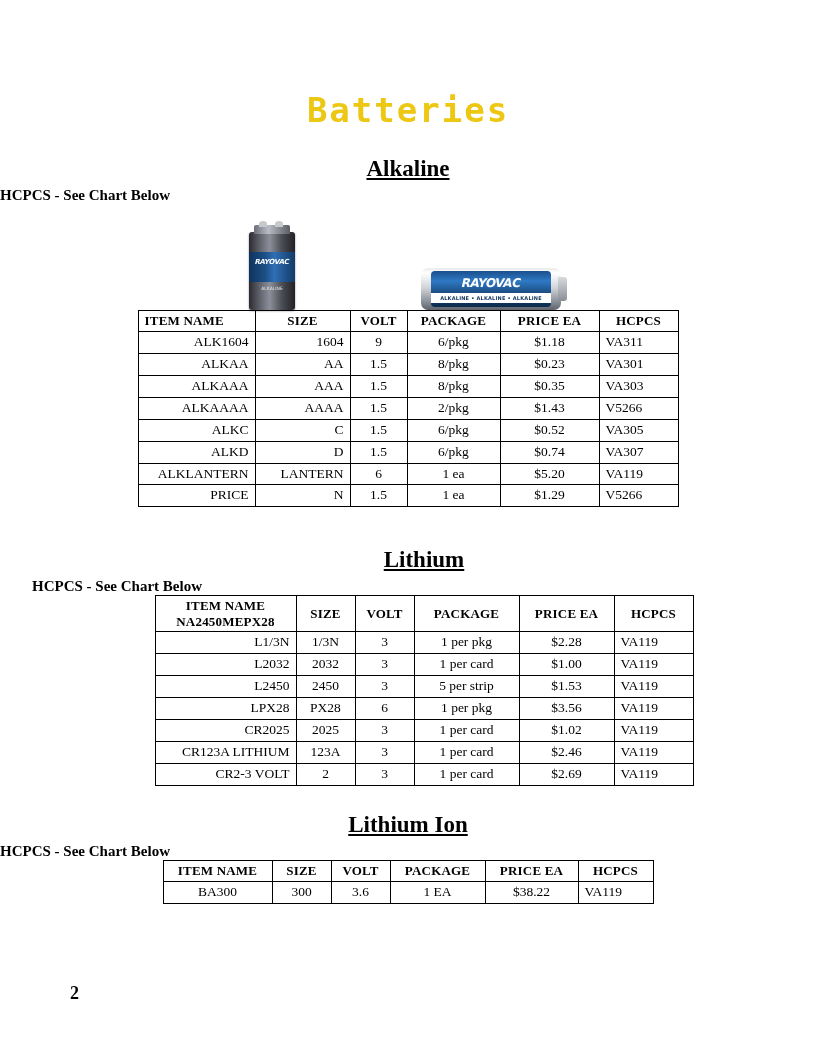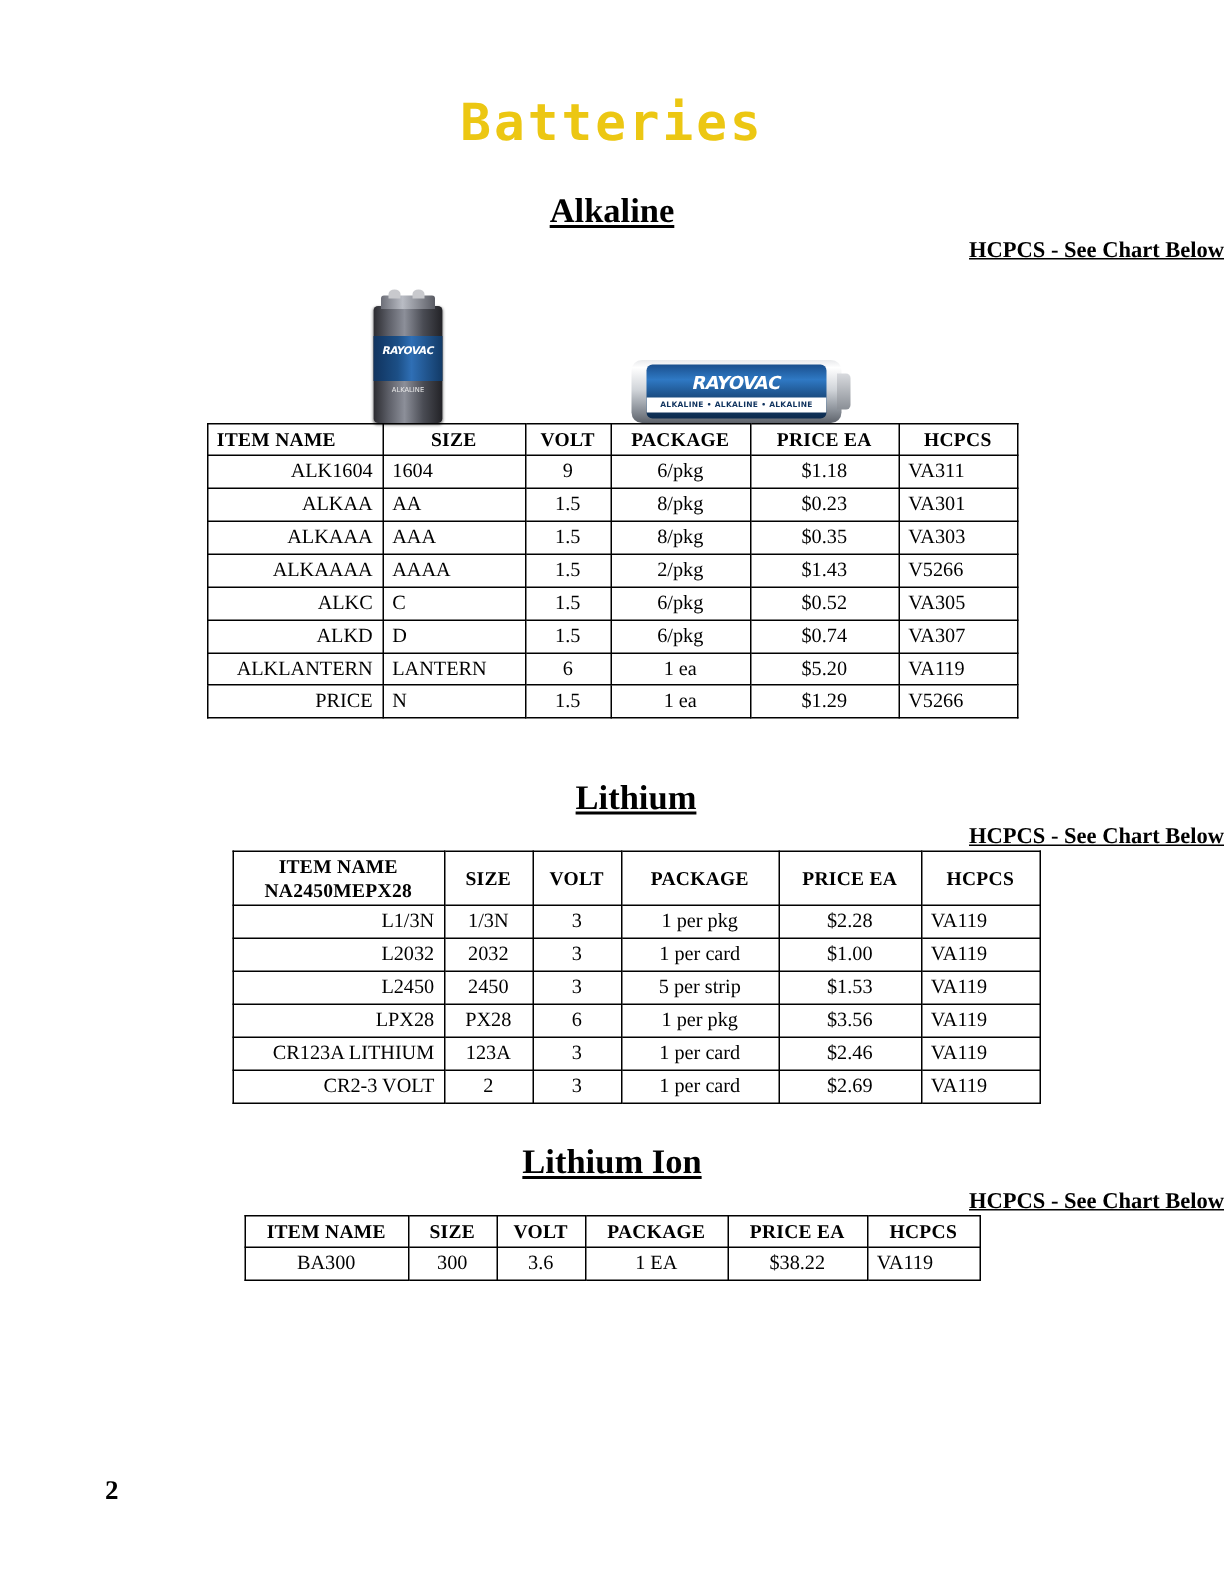--- a/index.html
+++ b/index.html
@@ -25,42 +25,41 @@
 
   
   .doc-title {
     text-align: center;
     font-family: "DejaVu Sans Mono", monospace;
     font-weight: bold;
     font-size: 34px;
     letter-spacing: 2px;
     color: #ecc713;
     margin: 0;
-    padding-top: 62px;
+    padding-top: 90px;
   }
 
   
   .section {
     margin-top: 26px;
   }
   .section-title {
     text-align: center;
     font-family: "Liberation Serif", serif;
     font-weight: bold;
     font-size: 23px;
     text-decoration: underline;
     margin: 0;
   }
   .section-sub {
-    text-align: right;
+    text-align: left;
     font-family: "Liberation Serif", serif;
     font-weight: bold;
     font-size: 15px;
     margin: 5px 0 0 0;
-    text-decoration: underline;
   }
 
   
   .images-row {
     display: flex;
     justify-content: center;
     align-items: flex-end;
     gap: 120px;
     margin-top: 14px;
     height: 92px;
@@ -200,21 +199,21 @@
     line-height: 1.25;
     white-space: nowrap;
   }
   table.price th {
     font-weight: bold;
     text-align: center;
     font-size: 13px;
     letter-spacing: .2px;
   }
   table.price td.name { text-align: right; }
-  table.price td.left { text-align: left; }
+  table.price td.left { text-align: right; }
 
   .tbl-alkaline { margin-top: 18px; }
   .tbl-alkaline th:nth-child(1) { text-align: left; }
   .tbl-alkaline td:nth-child(1) { width: 104px; }
   .tbl-alkaline td:nth-child(2) { width: 82px; }
   .tbl-alkaline td:nth-child(3) { width: 44px; text-align: center; }
   .tbl-alkaline td:nth-child(4) { width: 80px; text-align: center; }
   .tbl-alkaline td:nth-child(5) { width: 86px; text-align: center; }
   .tbl-alkaline td:nth-child(6) { width: 66px; text-align: left; }
 
@@ -405,20 +404,28 @@
         </tr>
         <tr>
           <td class="name">LPX28</td>
           <td>PX28</td>
           <td>6</td>
           <td>1 per pkg</td>
           <td>$3.56</td>
           <td>VA119</td>
         </tr>
         <tr>
+          <td class="name">CR2025</td>
+          <td>2025</td>
+          <td>3</td>
+          <td>1 per card</td>
+          <td>$1.02</td>
+          <td>VA119</td>
+        </tr>
+        <tr>
           <td class="name">CR123A LITHIUM</td>
           <td>123A</td>
           <td>3</td>
           <td>1 per card</td>
           <td>$2.46</td>
           <td>VA119</td>
         </tr>
         <tr>
           <td class="name">CR2-3 VOLT</td>
           <td>2</td>

